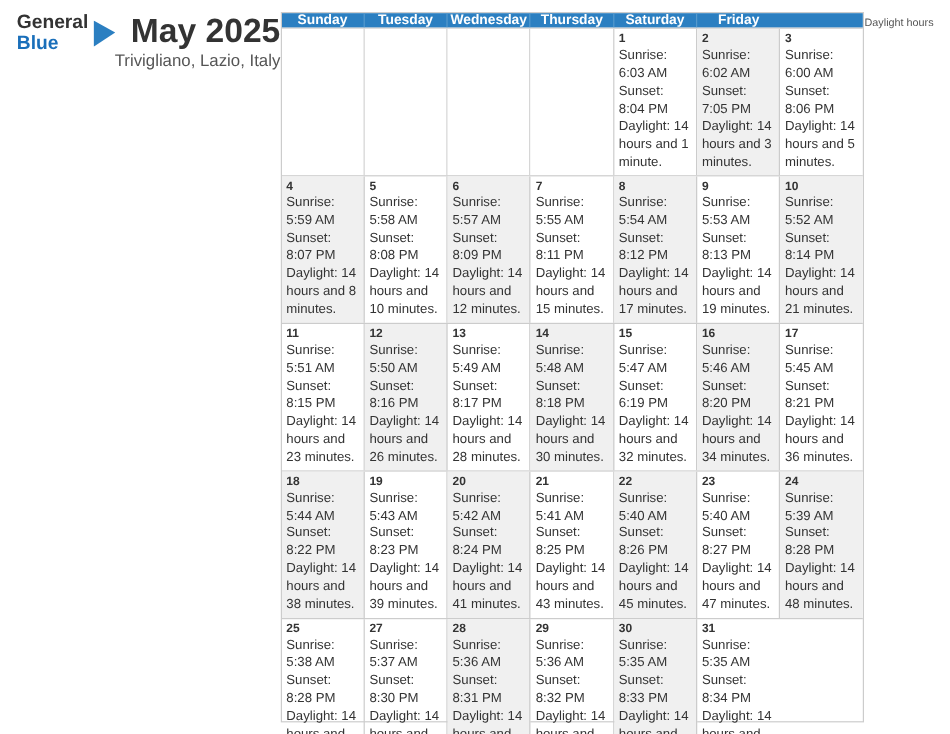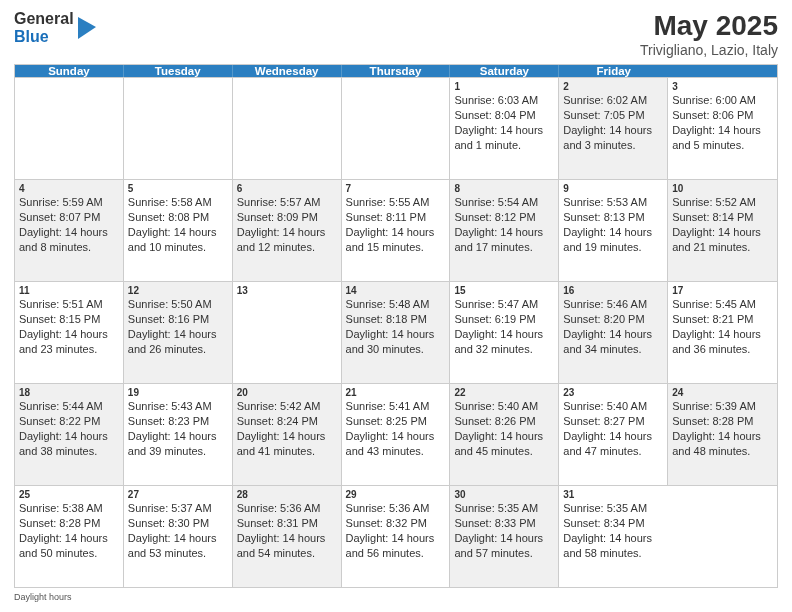--- a/index.html
+++ b/index.html
@@ -8,21 +8,21 @@
       height: 612px;
       font-family: Arial, sans-serif;
       background: #fff;
       overflow: hidden;
     }
     .page {
       width: 792px;
       height: 612px;
       padding: 10px 14px 10px 14px;
       display: flex;
-      flex-direction: column;
+      flex-direction: row;
     }
     .header {
       display: flex;
       justify-content: space-between;
       align-items: flex-start;
       margin-bottom: 6px;
     }
     .logo {
       display: flex;
       align-items: center;
@@ -227,20 +227,23 @@
 Daylight: 14 hours and 23 minutes.</div>
           </div>
           <div class="cal-cell shaded">
             <span class="day-num">12</span>
             <div class="day-info">Sunrise: 5:50 AM
 Sunset: 8:16 PM
 Daylight: 14 hours and 26 minutes.</div>
           </div>
           <div class="cal-cell">
             <span class="day-num">13</span>
+            <div class="day-info">Sunrise: 5:49 AM
+Sunset: 8:17 PM
+Daylight: 14 hours and 28 minutes.</div>
           </div>
           <div class="cal-cell shaded">
             <span class="day-num">14</span>
             <div class="day-info">Sunrise: 5:48 AM
 Sunset: 8:18 PM
 Daylight: 14 hours and 30 minutes.</div>
           </div>
           <div class="cal-cell">
             <span class="day-num">15</span>
             <div class="day-info">Sunrise: 5:47 AM

